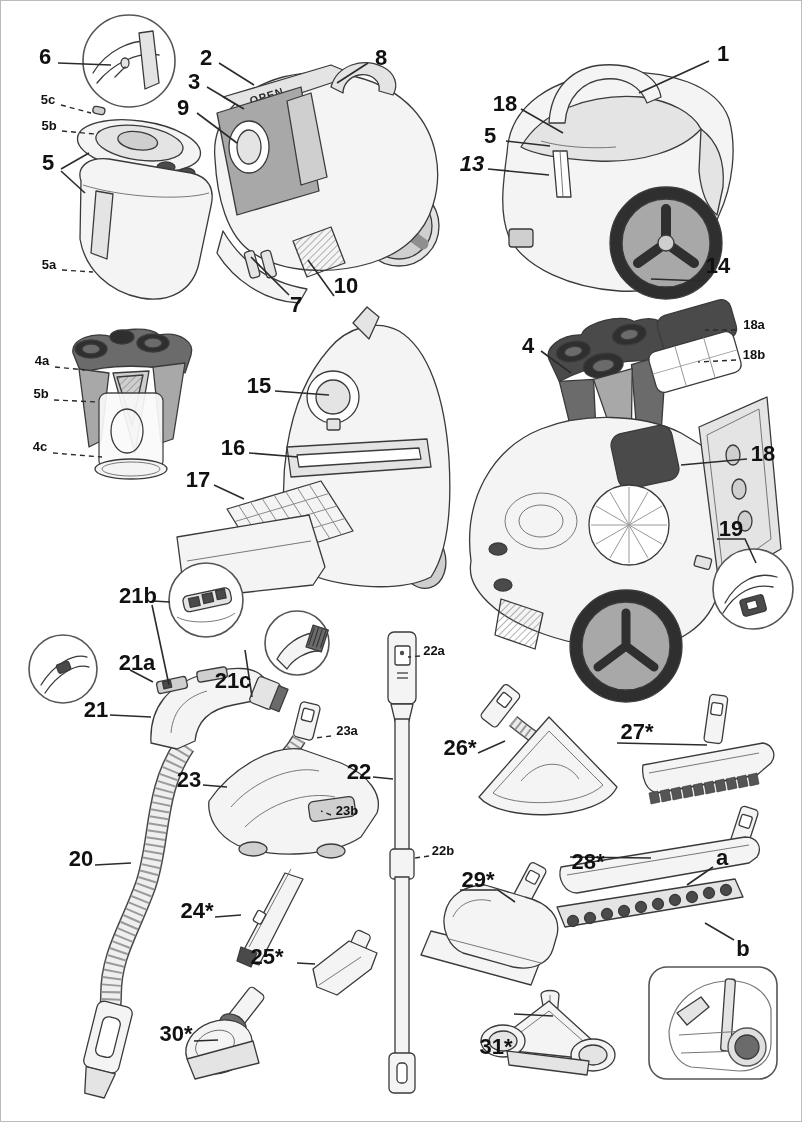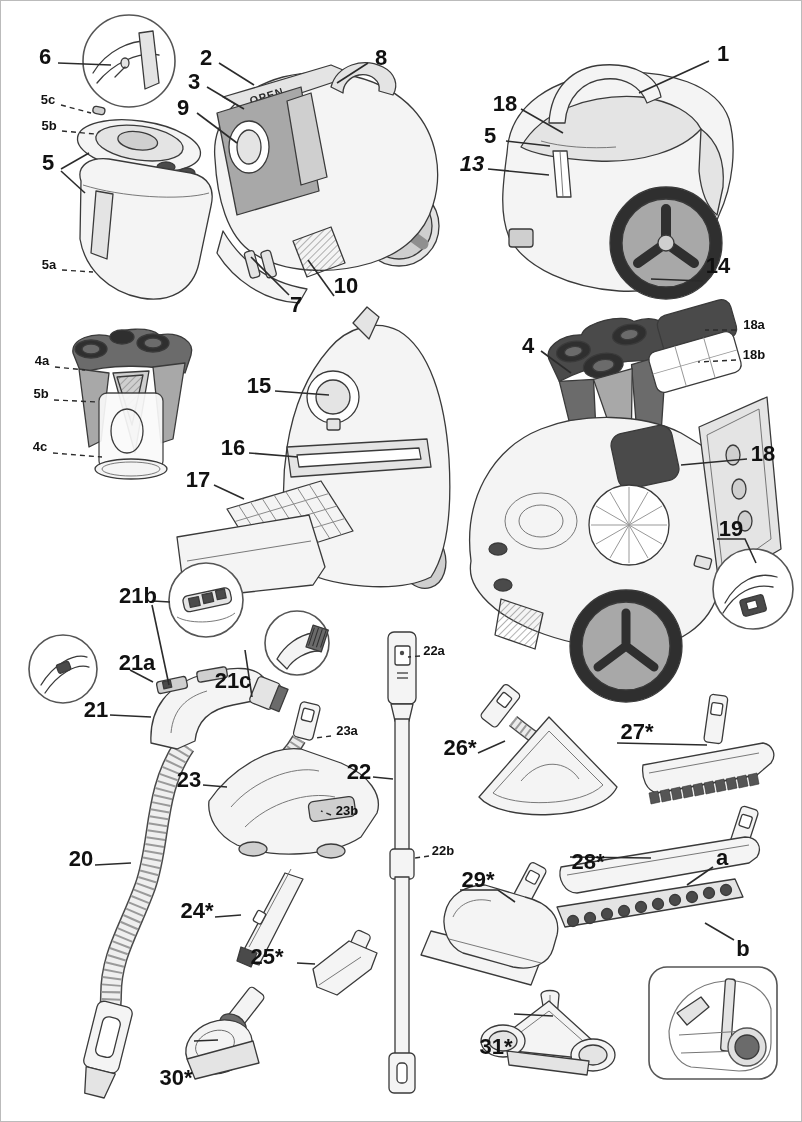--- a/index.html
+++ b/index.html
@@ -428,21 +428,21 @@
       <div class="callout" style="left: 95px; top: 709px;">21</div>
       <div class="callout" style="left: 80px; top: 858px; text-align: center;">20</div>
       <div class="callout small" style="left: 433px; top: 649px;">22a</div>
       <div class="callout" style="left: 358px; top: 771px;">22</div>
       <div class="callout small" style="left: 442px; top: 849px;">22b</div>
       <div class="callout" style="left: 188px; top: 779px;">23</div>
       <div class="callout small" style="left: 346px; top: 729px;">23a</div>
       <div class="callout small" style="left: 346px; top: 809px;">23b</div>
       <div class="callout" style="left: 196px; top: 910px;">24*</div>
       <div class="callout" style="left: 266px; top: 956px;">25*</div>
-      <div class="callout" style="left: 175px; top: 1033px; margin-top: 44px;">30*</div>
+      <div class="callout" style="left: 175px; top: 1033px;">30*</div>
       <div class="callout" style="left: 459px; top: 747px;">26*</div>
       <div class="callout" style="left: 636px; top: 731px;">27*</div>
       <div class="callout" style="left: 587px; top: 861px;">28*</div>
       <div class="callout" style="left: 477px; top: 879px;">29*</div>
       <div class="callout" style="left: 495px; top: 1006px; margin-top: 40px;">31*</div>
       <div class="callout" style="left: 721px; top: 857px;">a</div>
       <div class="callout" style="left: 742px; top: 948px;">b</div>
     </div>
 
 </div>

